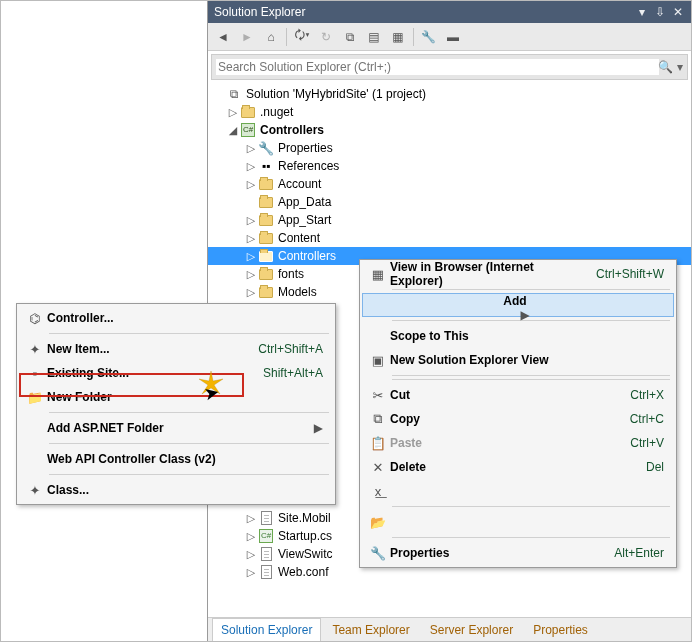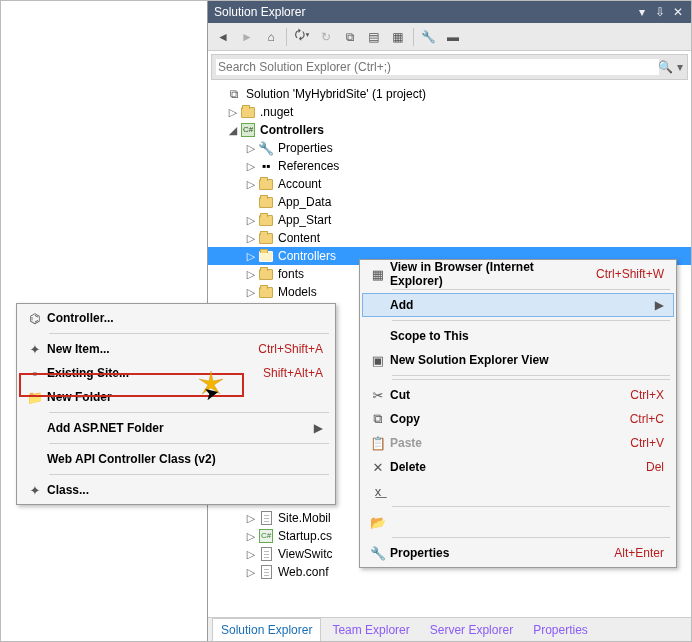--- a/index.html
+++ b/index.html
@@ -25,31 +25,31 @@
   .folder{ width:14px;height:11px;background:#f3d27a;border:1px solid #caa94a;border-radius:1px;position:relative;}
   .folder::before{content:"";position:absolute;top:-3px;left:0;width:6px;height:3px;background:#f3d27a;border:1px solid #caa94a;border-bottom:0;border-radius:1px 1px 0 0;}
   .folder.sel{background:#fff3cc;border-color:#fff;}
   .csproj{width:14px;height:14px;background:#d9ead3;border:1px solid #6aa84f;font-size:8px;color:#274e13;line-height:12px;text-align:center;}
   .wrench{color:#555;font-size:13px;}
   .doc{width:11px;height:14px;background:#fff;border:1px solid #888;position:relative;}
   .doc::after{content:"";position:absolute;top:3px;left:2px;right:2px;height:1px;background:#bbb;box-shadow:0 3px 0 #bbb,0 6px 0 #bbb;}
   .solution{color:#555;}
   .cs{width:14px;height:14px;background:#eaf3ea;border:1px solid #6aa84f;color:#3b7a33;font-size:8px;line-height:12px;text-align:center;}
   .tabs{ height:24px; border-top:1px solid #ccc; display:flex; align-items:flex-end; padding:0 4px; background:#eee;}
-  .tab{ padding:4px 8px; color:#8b5cf6; border:1px solid transparent; border-bottom:0; margin-right:2px;}
+  .tab{ padding:4px 8px; color:#a16207; border:1px solid transparent; border-bottom:0; margin-right:2px;}
   .tab.active{ background:#fff; border-color:#ccc; color:#1a6fb7;}
   
   .ctx{ position:absolute; background:#f5f5f5; border:1px solid #9a9a9a; box-shadow:2px 2px 4px rgba(0,0,0,.25); padding:2px; z-index:50;}
   .ctx .mrow{ display:flex; align-items:center; height:24px; padding:0 10px 0 4px; position:relative;}
   .ctx .mrow.disabled{ color:#9b9b9b;}
-  .ctx .mrow.hover{ background:#d6e8f8; border:1px solid #7eb4ea; height:24px; padding:0 9px 0 3px;}
+  .ctx .mrow.hover{ background:#d6e8f8; border:1px solid #7eb4ea; height:24px; padding:0 9px 0 3px;flex-direction:column;}
   .ctx .msep{ height:1px; background:#d0d0d0; margin:3px 4px 3px 30px;}
   .ctx .micon{ width:24px; text-align:center; color:#555; font-size:13px;}
   .ctx .mlbl{ flex:1;font-weight:bold;}
-  .ctx .short{ color:#b91c1c; margin-left:30px;}
+  .ctx .short{ color:#14532d; margin-left:30px;}
   .ctx .sub{ margin-left:20px; color:#555;}
   .highlight-box{ position:absolute; border:2px solid #cc2a1f; pointer-events:none; z-index:60;}
   .cursor{ position:absolute; z-index:70; font-size:18px; transform:rotate(-12deg); }
   .spark{position:absolute; z-index:66;}
   .spark path{fill:#f4b400; stroke:#b07c00; stroke-width:.3;}
 </style>
 </head>
 <body>
 
 <div class="blank-left"></div>

